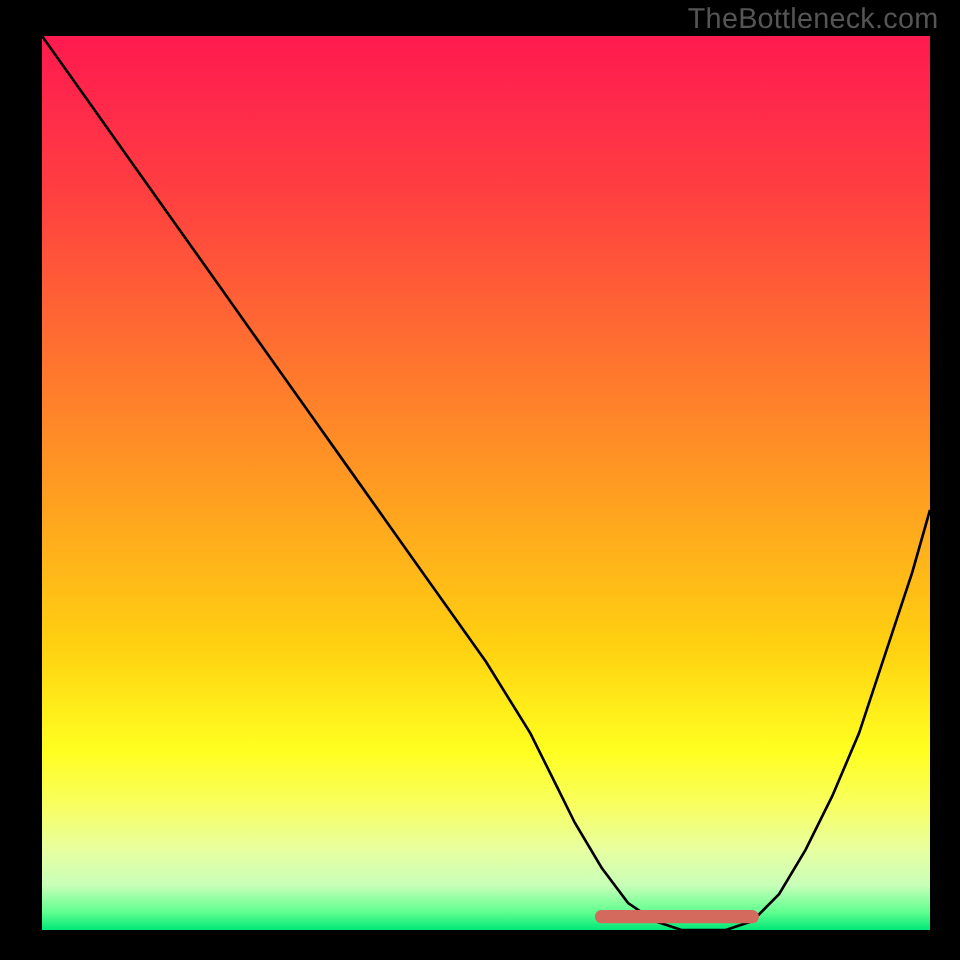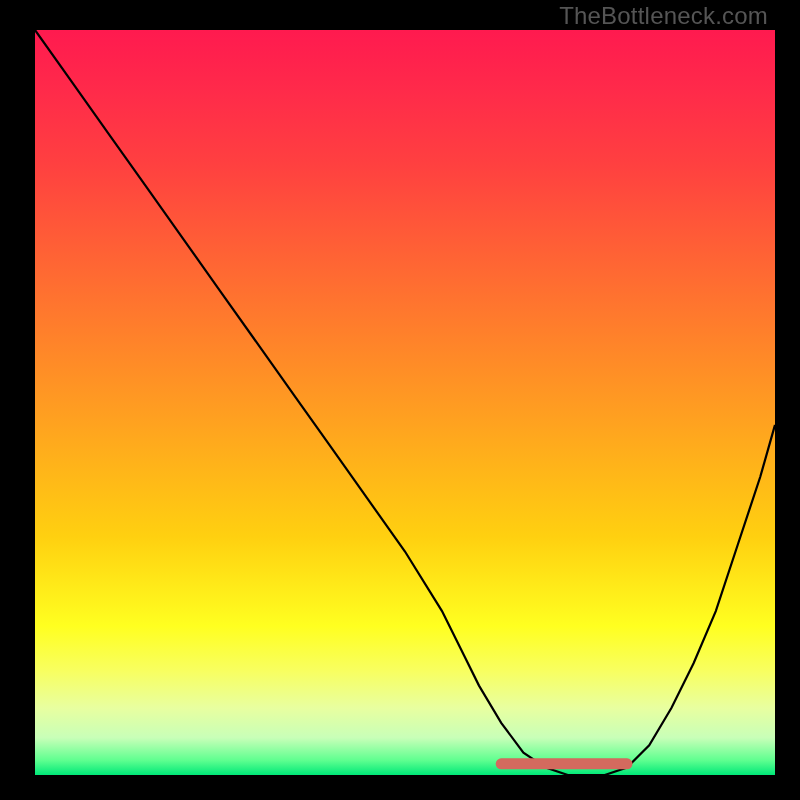--- a/index.html
+++ b/index.html
@@ -35,21 +35,21 @@
       #f8ff60 86%,
       #e8ffa0 91%,
       #c8ffb8 95%,
       #60ff90 98%,
       #00e878 100%
     );
   }
   .watermark {
     position: absolute;
     top: 2px;
-    right: 32px;
+    right: 18px;
     font-family: Arial, Helvetica, sans-serif;
     font-size: 24px;
     color: #555;
     letter-spacing: 0.2px;
   }
   svg.curve {
     position: absolute;
     left: 0;
     top: 0;
     width: 740px;

